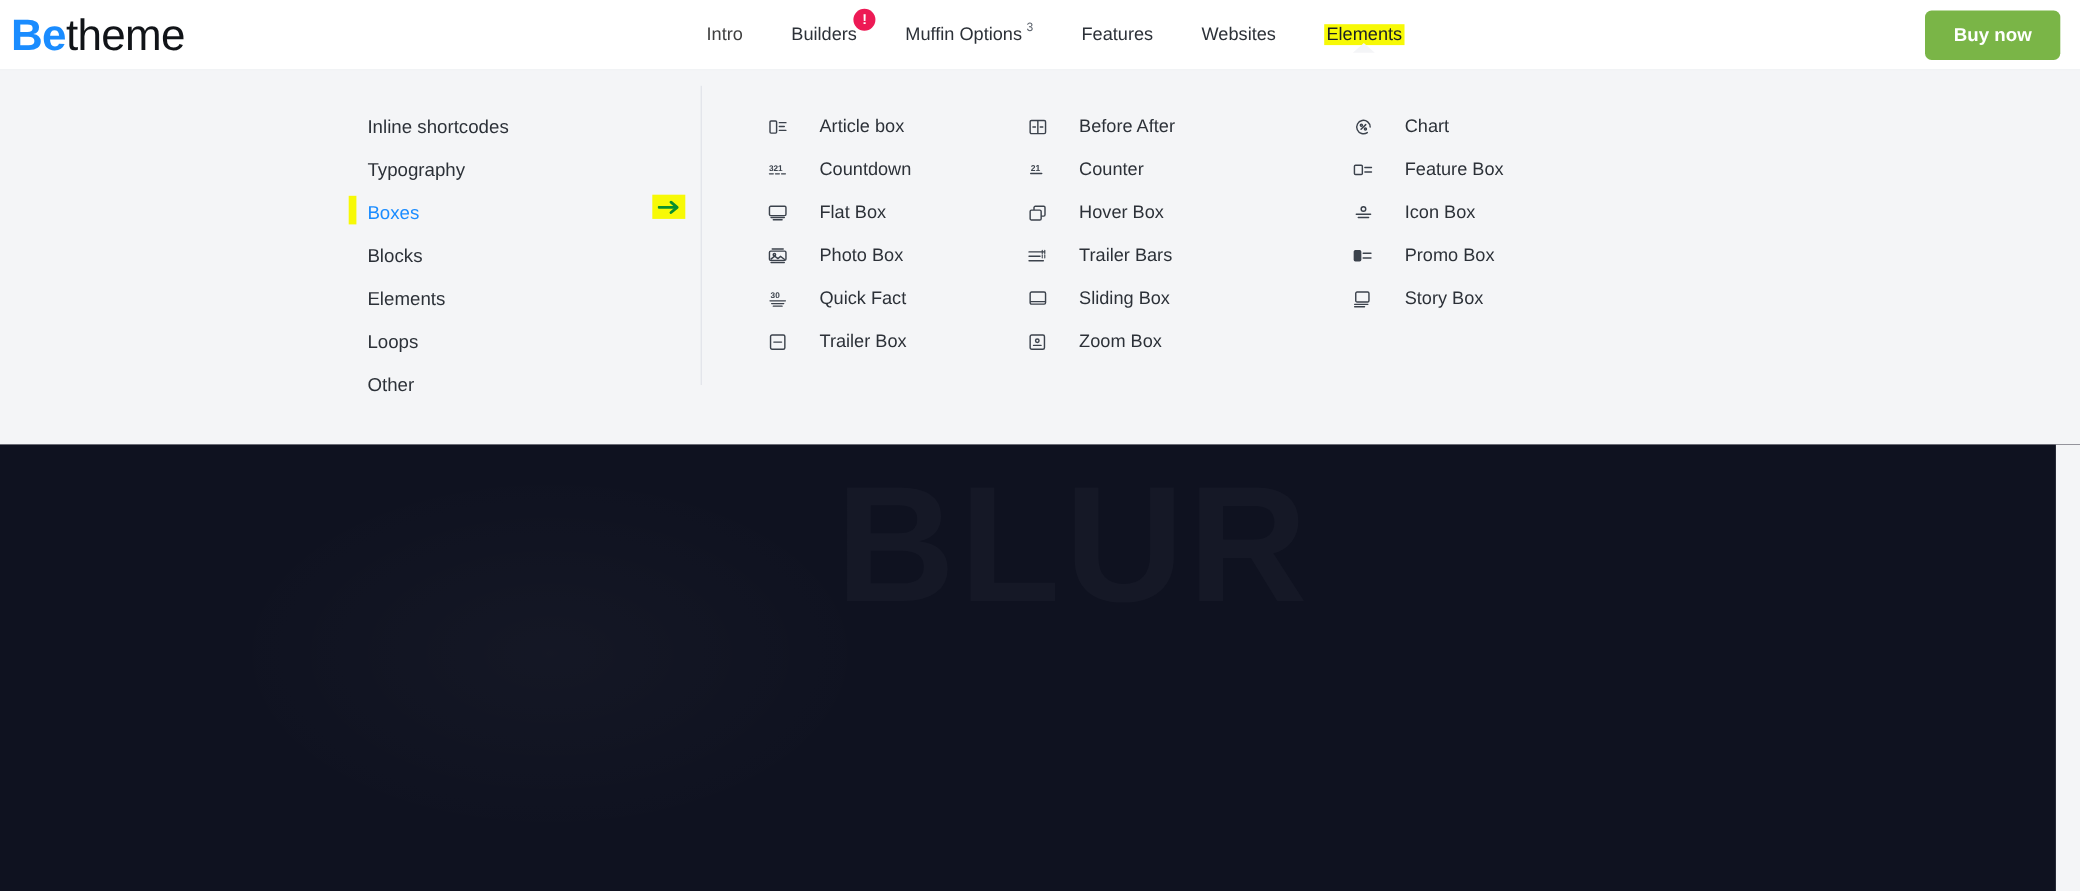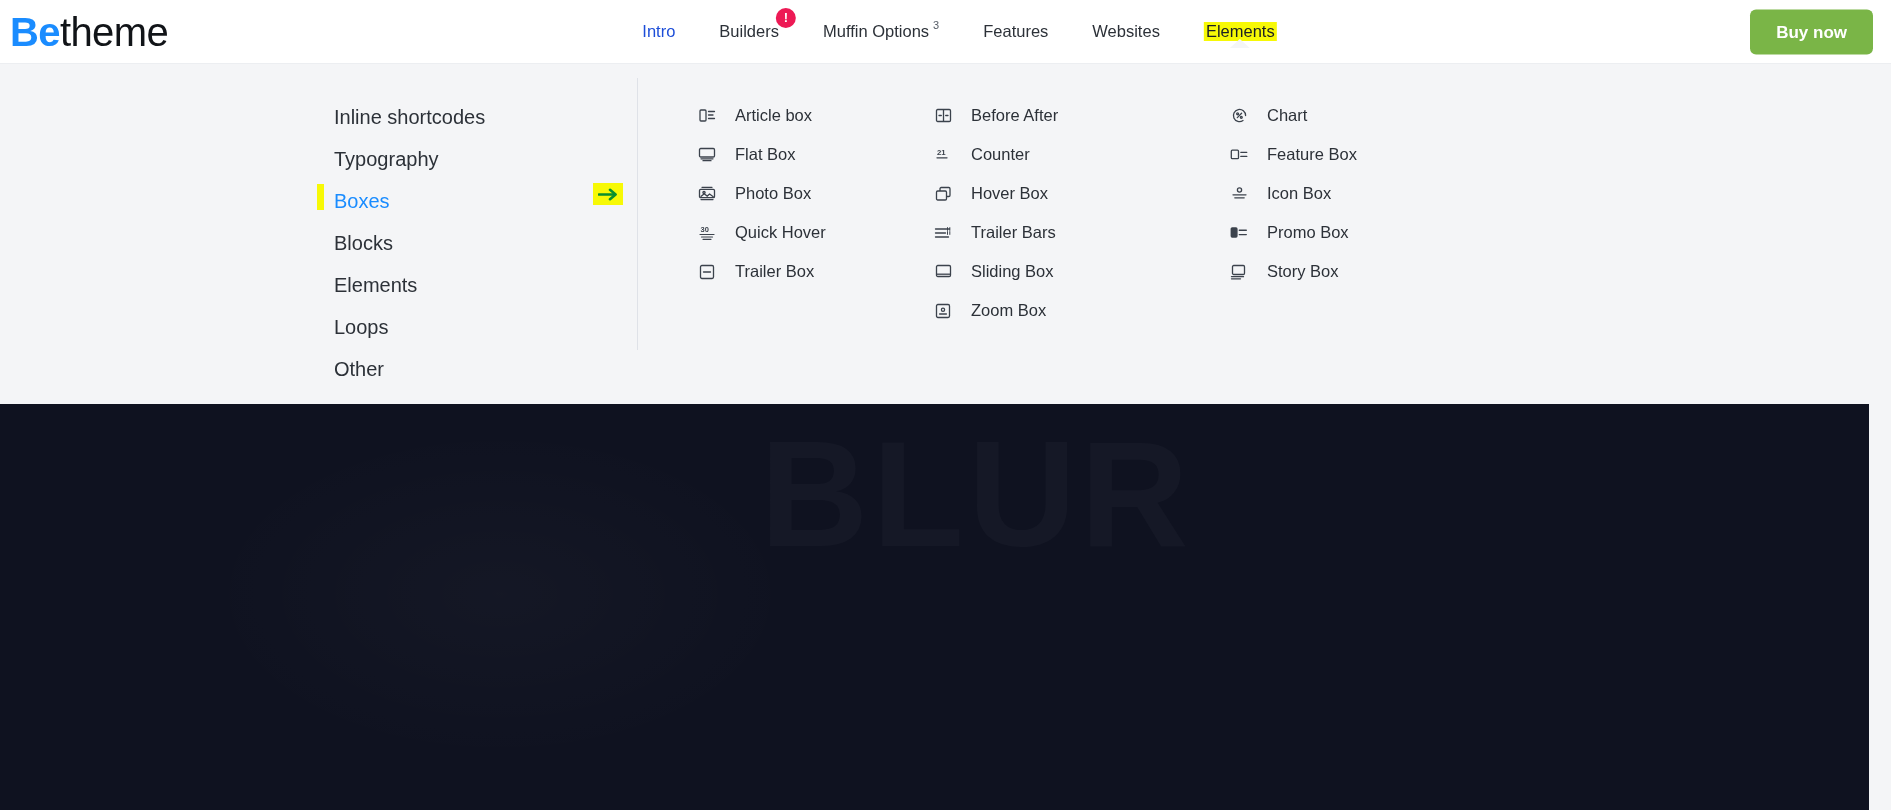--- a/index.html
+++ b/index.html
@@ -46,21 +46,21 @@
   .nav-item {
     position: relative;
     font-size: 16.5px;
     color: #2c3138;
     white-space: nowrap;
     cursor: pointer;
     padding: 6px 0;
     display: flex;
     align-items: flex-start;
   }
-  .nav-item.muted { color: #1d4ed8; margin-left: 28px; }
+  .nav-item.muted { color: #404040; margin-left: 28px; }
   .nav-item .hl {
     background: #f7f906;
     padding: 0 2px;
     color: #1b1f26;
   }
   .nav-badge {
     position: absolute;
     top: -8px;
     right: -17px;
     width: 20px; height: 20px;
@@ -125,21 +125,21 @@
     background: #dfe2e8;
   }
 
   .side-col {
     width: 637px;
     padding-top: 32px;
     padding-left: 334px;
   }
   .side-item {
     position: relative;
-    font-size: 20px;
+    font-size: 17px;
     color: #2c3138;
     line-height: 1;
     padding: 11px 0;
     cursor: pointer;
     display: flex;
     align-items: flex-end;
   }
   .side-item.active { color: #1a8cff; }
   .side-marker {
     position: absolute;
@@ -167,21 +167,21 @@
     display: flex;
   }
   .items-group { width: 295px; }
   .items-group.g1 { padding-left: 60px; width: 296px; }
   .items-group.g2 { width: 296px; }
   .items-group.g3 { width: 300px; }
 
   .item-row {
     display: flex;
     align-items: center;
-    gap: 18px;
+    gap: 28px;
     padding: 9.5px 0;
     cursor: pointer;
     font-size: 16.5px;
     color: #2c3138;
     line-height: 1;
   }
   .item-icon {
     width: 20px;
     height: 20px;
     flex: 0 0 20px;
@@ -315,20 +315,29 @@
       <div class="item-row">
         <span class="item-icon">
           <svg width="17" height="15" viewBox="0 0 17 15" fill="none" stroke="currentColor" stroke-width="1.3">
             <rect x="1" y="2" width="6" height="11" rx="1"></rect>
               <path d="M9.5 3.5h6M9.5 7h4.5M9.5 10.5h6" stroke-linecap="round"></path>
           </svg>
         </span>
         <span>Article box</span>
       </div>
 
+      <div class="item-row">
+        <span class="item-icon">
+          <svg width="19" height="15" viewBox="0 0 19 15">
+              <text x="1" y="8" font-size="7.5" font-family="Liberation Sans, sans-serif" font-weight="700" fill="currentColor">321</text>
+              <path d="M1.5 11h3.5M7 11h3.5M12.5 11h3.5" stroke="currentColor" stroke-width="1.2" stroke-linecap="round"></path>
+            </svg>
+        </span>
+        <span>Countdown</span>
+      </div>
 
       <div class="item-row">
         <span class="item-icon">
           <svg width="18" height="15" viewBox="0 0 18 15" fill="none" stroke="currentColor" stroke-width="1.3">
             <rect x="1.5" y="1.5" width="15" height="8.5" rx="1.2"></rect>
               <path d="M3 11.8h12M5 13.7h8" stroke-linecap="round"></path>
           </svg>
         </span>
         <span>Flat Box</span>
       </div>
@@ -346,21 +355,21 @@
         <span>Photo Box</span>
       </div>
 
       <div class="item-row">
         <span class="item-icon">
           <svg width="19" height="16" viewBox="0 0 19 16">
               <text x="2.5" y="7" font-size="7.5" font-family="Liberation Sans, sans-serif" font-weight="700" fill="currentColor">30</text>
               <path d="M2 9.5h14M3.5 12h11M5 14.3h8" stroke="currentColor" stroke-width="1.2" stroke-linecap="round"></path>
             </svg>
         </span>
-        <span>Quick Hover</span>
+        <span>Quick Fact</span>
       </div>
 
       <div class="item-row">
         <span class="item-icon">
           <svg width="16" height="16" viewBox="0 0 16 16" fill="none" stroke="currentColor" stroke-width="1.3">
             <rect x="1.5" y="1.5" width="13" height="13" rx="1.4"></rect>
               <path d="M4.5 8h7" stroke-linecap="round"></path>
           </svg>
         </span>
         <span>Trailer Box</span>

